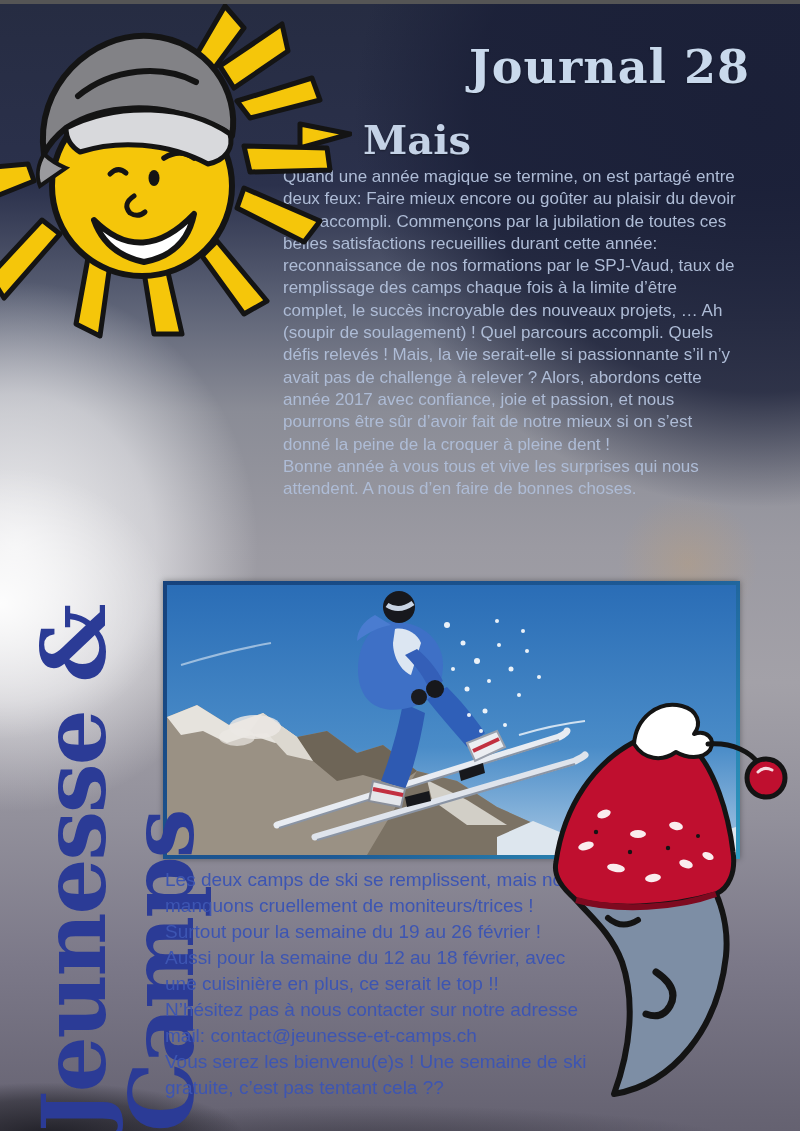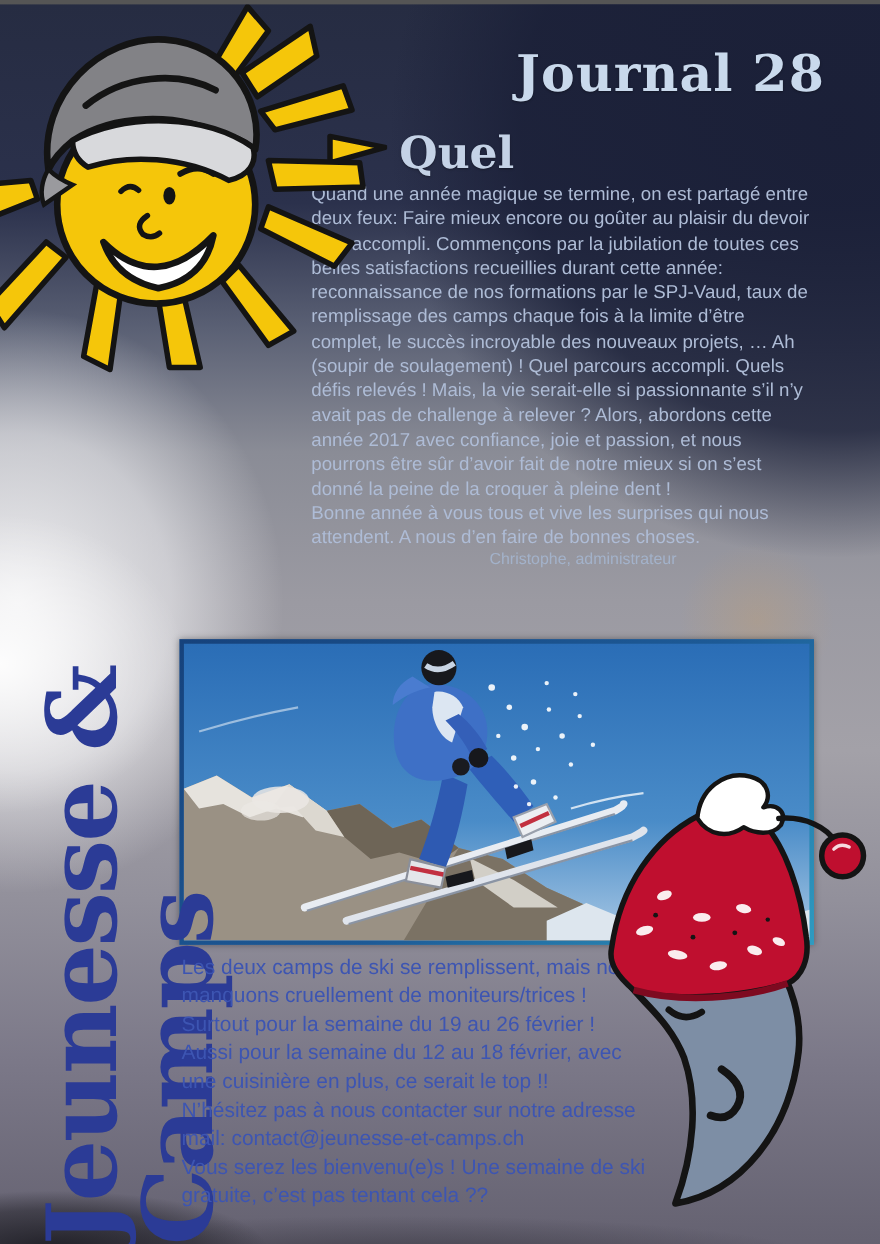--- a/index.html
+++ b/index.html
@@ -101,37 +101,36 @@
     <path d="M152,200 Q140,208 148,217 Q156,222 163,216" stroke="#141414" stroke-width="5" fill="none" stroke-linecap="round"></path>
     <path d="M112,224 Q160,272 212,218 Q204,258 162,266 Q124,258 112,224 Z" fill="#ffffff" stroke="#141414" stroke-width="6" stroke-linejoin="round"></path>
     <path d="M62,158 C52,90 110,36 168,40 C226,44 258,96 250,140 C240,132 230,128 222,128 C180,105 120,108 84,132 C74,140 66,150 62,158 Z" fill="#828286" stroke="#141414" stroke-width="6" stroke-linejoin="round"></path>
     <path d="M96,100 C130,72 180,68 214,86" fill="none" stroke="#141414" stroke-width="6" stroke-linecap="round"></path>
     <path d="M84,132 C135,106 205,108 248,138 C252,152 244,164 226,168 C185,146 135,144 98,156 C88,150 84,141 84,132 Z" fill="#d8d9dc" stroke="#141414" stroke-width="5" stroke-linejoin="round"></path>
     <path d="M62,158 C56,168 54,180 58,190 L84,172 C74,168 67,163 62,158 Z" fill="#9a9a9e" stroke="#141414" stroke-width="4"></path>
   </svg>
 
   <div class="vertical-brand">Jeunesse &amp; Camps</div>
 
-  <div class="edito-heading">Quel</div>
+  <div class="edito-heading">Mais</div>
   <div class="edito-body">Quand une année magique se termine, on est partagé entre
 deux feux: Faire mieux encore ou goûter au plaisir du devoir
 bien accompli. Commençons par la jubilation de toutes ces
 belles satisfactions recueillies durant cette année:
 reconnaissance de nos formations par le SPJ-Vaud, taux de
 remplissage des camps chaque fois à la limite d’être
 complet, le succès incroyable des nouveaux projets, … Ah
 (soupir de soulagement) ! Quel parcours accompli. Quels
 défis relevés ! Mais, la vie serait-elle si passionnante s’il n’y
 avait pas de challenge à relever ? Alors, abordons cette
 année 2017 avec confiance, joie et passion, et nous
 pourrons être sûr d’avoir fait de notre mieux si on s’est
 donné la peine de la croquer à pleine dent !
 Bonne année à vous tous et vive les surprises qui nous
 attendent. A nous d’en faire de bonnes choses.</div>
-  <div class="edito-signature">Christophe, administrateur</div>
 
 
   <div class="photo-frame">
     <svg viewBox="0 0 569 270" preserveAspectRatio="none" aria-hidden="true">
       <defs>
         <linearGradient id="skyg" x1="0" y1="0" x2="0" y2="1">
           <stop offset="0" stop-color="#2a6db6"></stop>
           <stop offset="0.6" stop-color="#4a8cc8"></stop>
           <stop offset="1" stop-color="#a8c8e4"></stop>
         </linearGradient>

